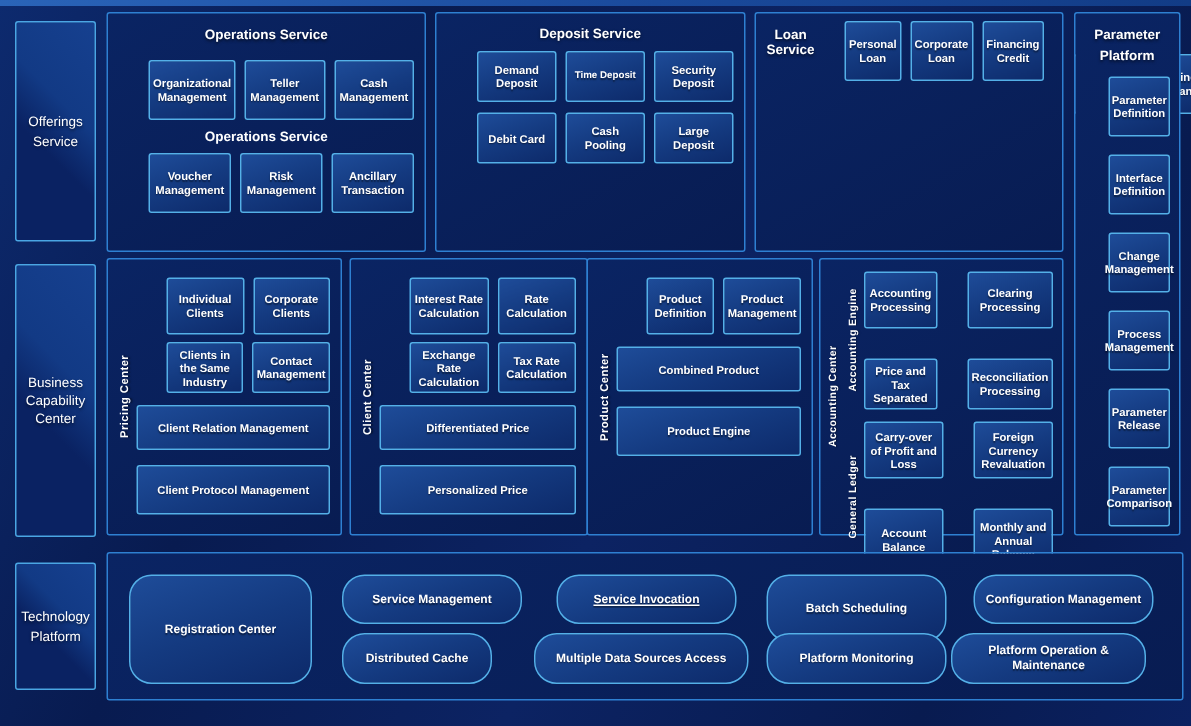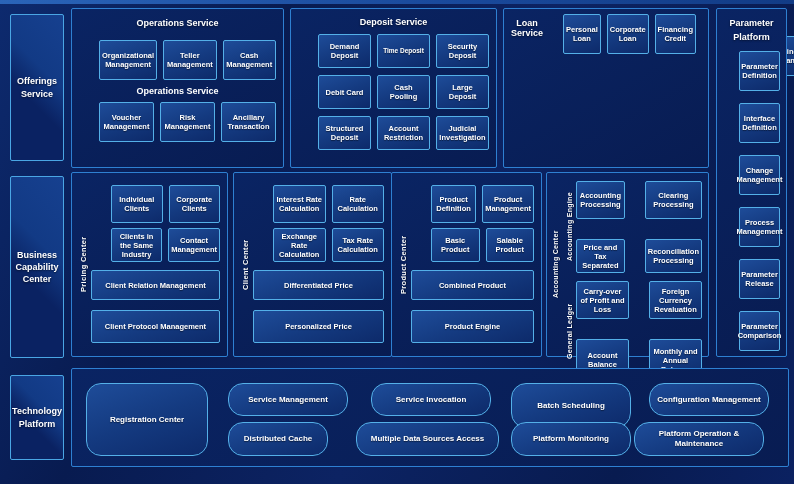--- a/index.html
+++ b/index.html
@@ -33,21 +33,21 @@
     color:#fff;font-size:7.5px;font-weight:700;line-height:1.2;
     display:flex;align-items:center;justify-content:center;text-align:center;
     padding:1px 2px;text-shadow:0 1px 1px rgba(0,0,0,.5);
   }
   .box.xs{font-size:6.5px;}
   .rail-label{
     position:absolute;box-sizing:border-box;
     border:1px solid #4aa6e4;border-radius:2px;
     background:linear-gradient(225deg,#16408f 0%,#123a85 38%,#0a2262 60%,#0a2262 100%);
     display:flex;align-items:center;justify-content:center;text-align:center;
-    font-size:9px;font-weight:700;padding:4px;line-height:1.35;
+    font-size:9px;font-weight:400;padding:4px;line-height:1.35;
     text-shadow:0 1px 2px rgba(0,0,0,.55);
   }
   .row{display:flex;gap:6px;padding-left:20px;}
   .row .box{flex:1;}
   .vlabel{
     writing-mode:vertical-rl;transform:rotate(180deg);
     display:flex;align-items:center;justify-content:center;
     font-size:7.5px;font-weight:700;letter-spacing:.3px;color:#fff;
     text-shadow:0 1px 1px rgba(0,0,0,.5);
   }
@@ -88,21 +88,21 @@
   .acc-group .vlabel.inner{width:14px;font-size:7px;flex:none;}
   .acc-grid{flex:1;display:grid;grid-template-columns:1fr 1fr;gap:20px;min-width:0;}
   .acc-grid .box{height:38px;}
   .acc-grid .box:nth-child(3),.acc-grid .box:nth-child(4){height:34px;}
   #acc-ledger .acc-grid .box:nth-child(3),#acc-ledger .acc-grid .box:nth-child(4){height:42px;}
   
   #tech-panel{left:71px;top:368px;width:718px;height:99px;}
   #tech-panel .box{position:absolute;font-size:8px;border-radius:15px;}
   #reg-box{left:14px;top:14px;width:122px;height:73px;font-size:8.5px;}
   #tech-sm{left:156px;top:14px;width:120px;height:33px;}
-  #tech-si{left:299px;top:14px;width:120px;height:33px;}
+  #tech-si{left:299px;top:14px;width:120px;height:33px;text-decoration:underline;}
   #tech-bs{left:439px;top:14px;width:120px;height:45px;}
   #tech-cm{left:577px;top:14px;width:120px;height:33px;}
   #tech-dc{left:156px;top:53px;width:100px;height:34px;}
   #tech-md{left:284px;top:53px;width:143px;height:34px;}
   #tech-pm{left:439px;top:53px;width:120px;height:34px;}
   #tech-po{left:562px;top:53px;width:130px;height:34px;}
   
   #offerings-label{left:10px;top:14px;width:54px;height:147px;}
   #business-label{left:10px;top:176px;width:54px;height:182px;}
   #technology-label{left:10px;top:375px;width:54px;height:85px;}
@@ -136,25 +136,20 @@
     <div class="panel-title">Deposit Service</div>
     <div class="row">
       <div class="box">Demand Deposit</div>
       <div class="box xs">Time Deposit</div>
       <div class="box">Security Deposit</div>
     </div>
     <div class="row">
       <div class="box">Debit Card</div>
       <div class="box">Cash Pooling</div>
       <div class="box">Large Deposit</div>
-    </div>
-    <div class="row">
-      <div class="box">Structured Deposit</div>
-      <div class="box">Account Restriction</div>
-      <div class="box">Judicial Investigation</div>
     </div>
   </div>
 
   <div class="panel" id="loan-panel">
     <div class="panel-title">Loan Service</div>
     <div class="row">
       <div class="box">Personal Loan</div>
       <div class="box">Corporate Loan</div>
       <div class="box">Financing Credit</div>
     </div>
@@ -206,24 +201,20 @@
       <div class="box wide">Personalized Price</div>
     </div>
   </div>
 
   <div class="panel mid" id="product-panel">
     <div class="vlabel">Product Center</div>
     <div class="mid-content">
       <div class="row">
         <div class="box">Product Definition</div>
         <div class="box">Product Management</div>
-      </div>
-      <div class="row">
-        <div class="box">Basic Product</div>
-        <div class="box">Salable Product</div>
       </div>
       <div class="box wide">Combined Product</div>
       <div class="box wide">Product Engine</div>
     </div>
   </div>
 
   <div class="panel" id="accounting-panel">
     <div class="vlabel outer">Accounting Center</div>
     <div class="acc-main">
       <div class="acc-group" id="acc-engine">

